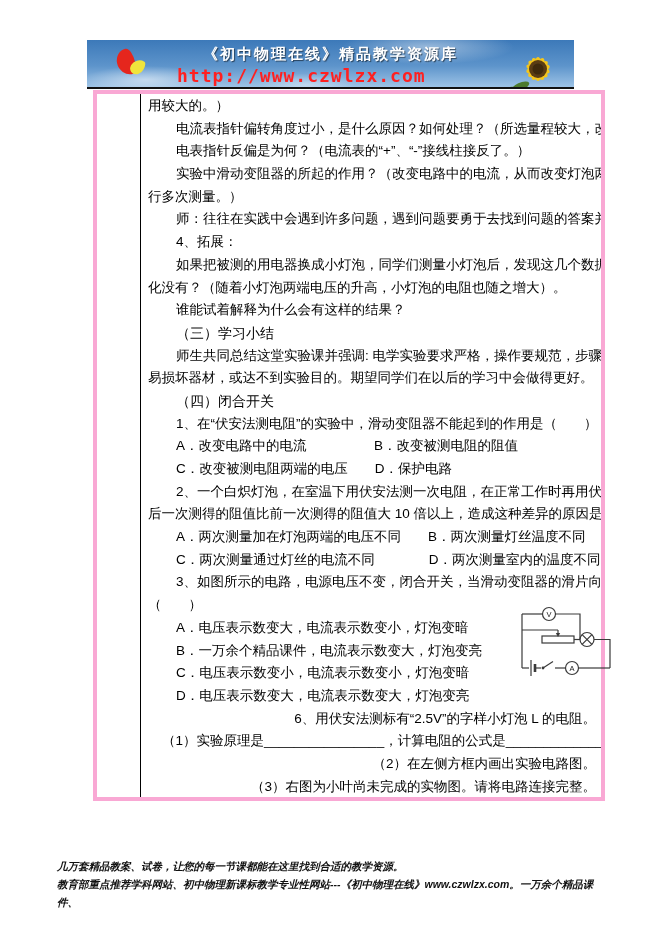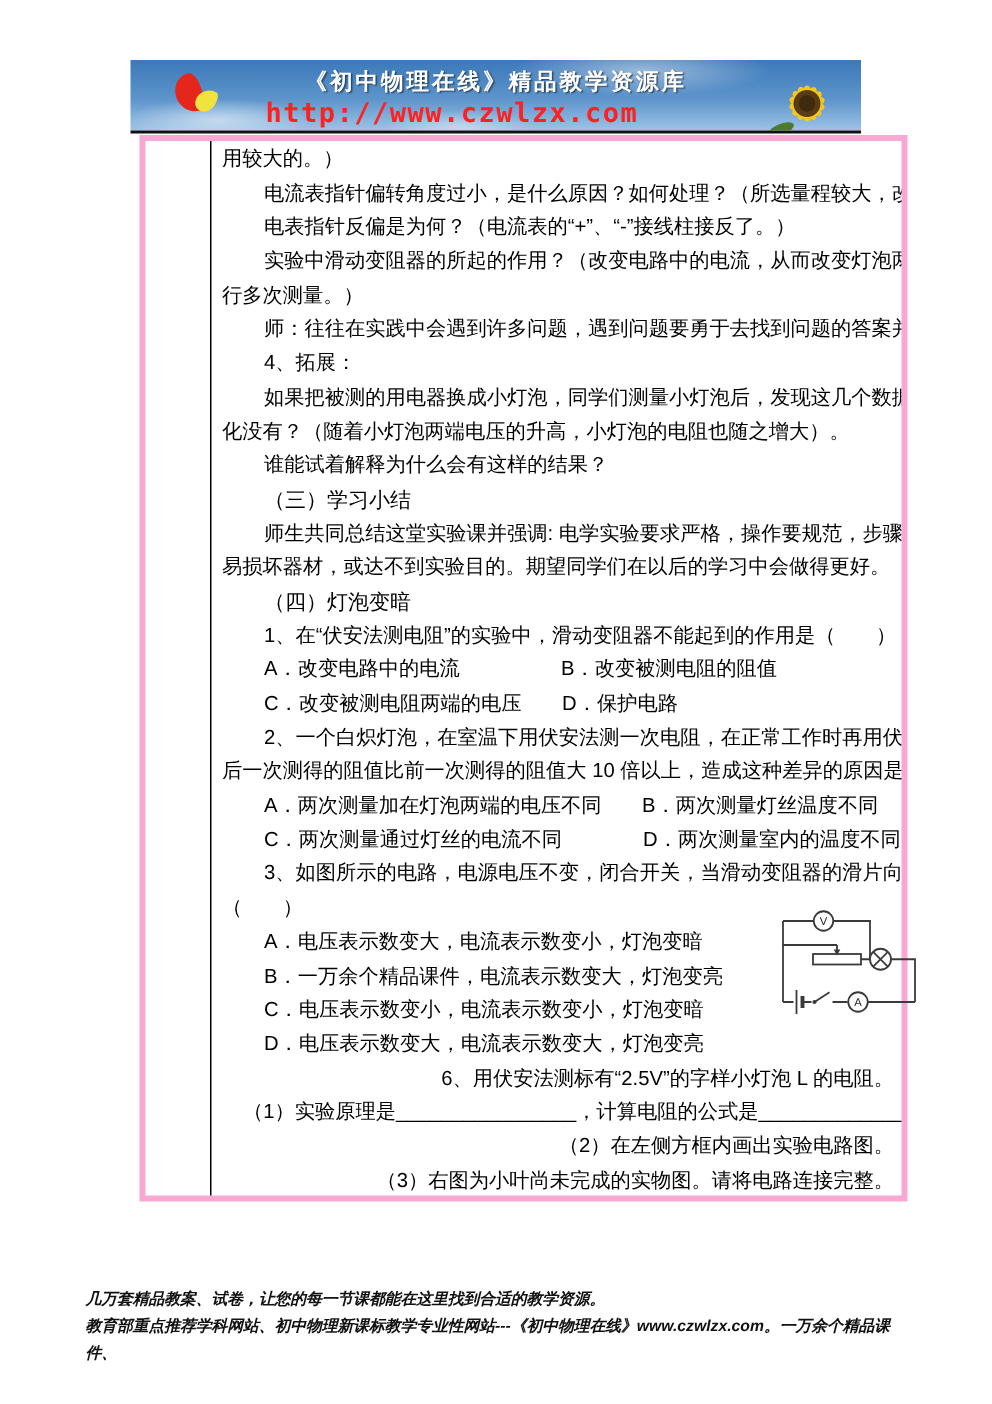--- a/index.html
+++ b/index.html
@@ -84,21 +84,21 @@
       <div class="line indent">实验中滑动变阻器的所起的作用？（改变电路中的电流，从而改变灯泡两端的电压以进</div>
       <div class="line">行多次测量。）</div>
       <div class="line indent">师：往往在实践中会遇到许多问题，遇到问题要勇于去找到问题的答案并力求解决它。</div>
       <div class="line indent">4、拓展：</div>
       <div class="line indent">如果把被测的用电器换成小灯泡，同学们测量小灯泡后，发现这几个数据之间有什么变</div>
       <div class="line">化没有？（随着小灯泡两端电压的升高，小灯泡的电阻也随之增大）。</div>
       <div class="line indent">谁能试着解释为什么会有这样的结果？</div>
       <div class="line indent bold">（三）学习小结</div>
       <div class="line indent">师生共同总结这堂实验课并强调: 电学实验要求严格，操作要规范，步骤要严谨，否则，</div>
       <div class="line">易损坏器材，或达不到实验目的。期望同学们在以后的学习中会做得更好。</div>
-      <div class="line indent bold">（四）灯泡变暗</div>
+      <div class="line indent bold">（四）闭合开关</div>
       <div class="line indent">1、在“伏安法测电阻”的实验中，滑动变阻器不能起到的作用是（　　）</div>
       <div class="line indent">A．改变电路中的电流　　　　　B．改变被测电阻的阻值</div>
       <div class="line indent">C．改变被测电阻两端的电压　　D．保护电路</div>
       <div class="line indent">2、一个白炽灯泡，在室温下用伏安法测一次电阻，在正常工作时再用伏安法测一次电阻，</div>
       <div class="line">后一次测得的阻值比前一次测得的阻值大 10 倍以上，造成这种差异的原因是（　　）</div>
       <div class="line indent">A．两次测量加在灯泡两端的电压不同　　B．两次测量灯丝温度不同</div>
       <div class="line indent">C．两次测量通过灯丝的电流不同　　　　D．两次测量室内的温度不同</div>
       <div class="line indent">3、如图所示的电路，电源电压不变，闭合开关，当滑动变阻器的滑片向右移动时</div>
       <div class="line">（　　）</div>
       <div class="line indent">A．电压表示数变大，电流表示数变小，灯泡变暗</div>

